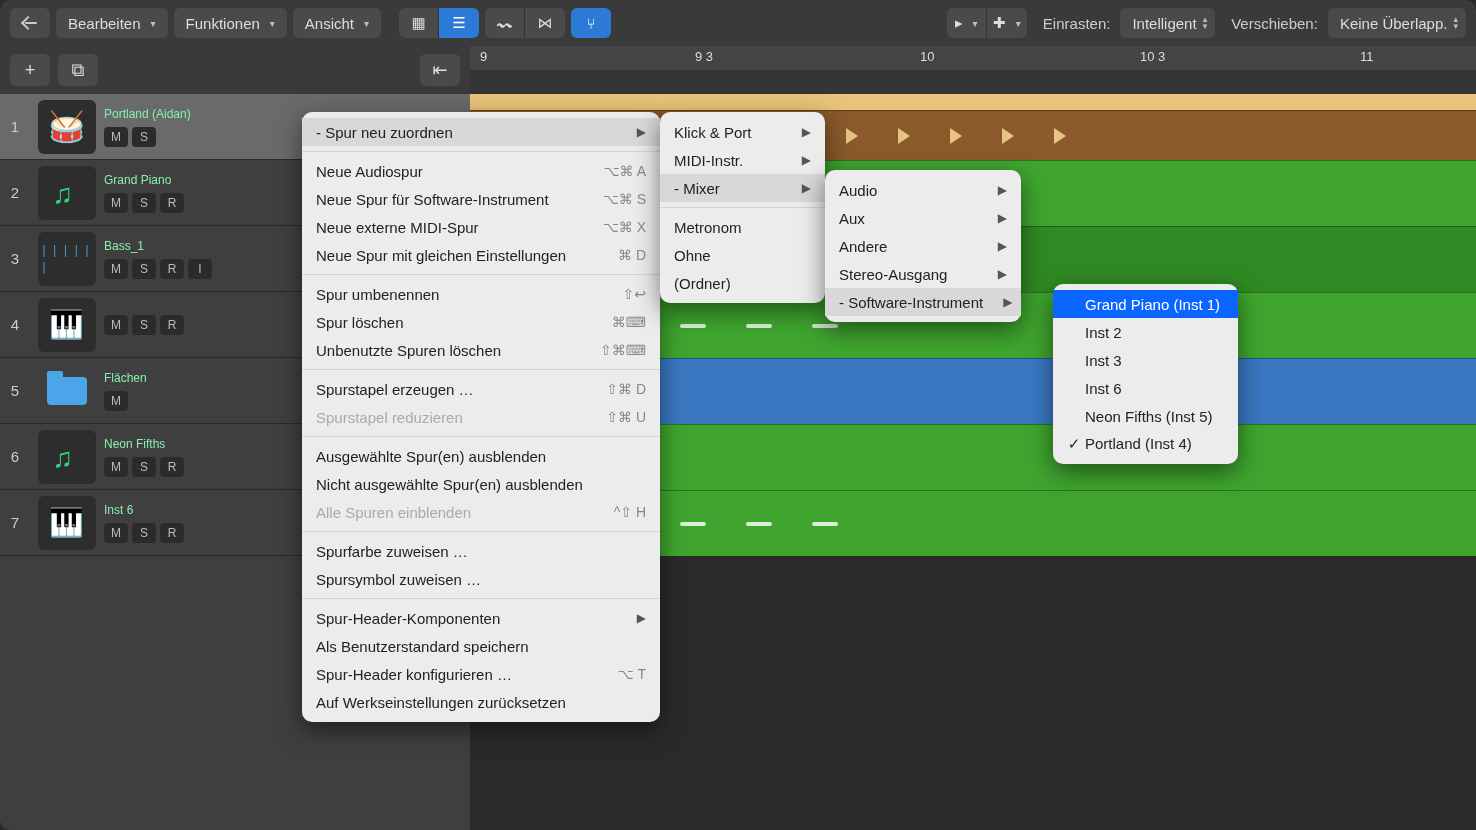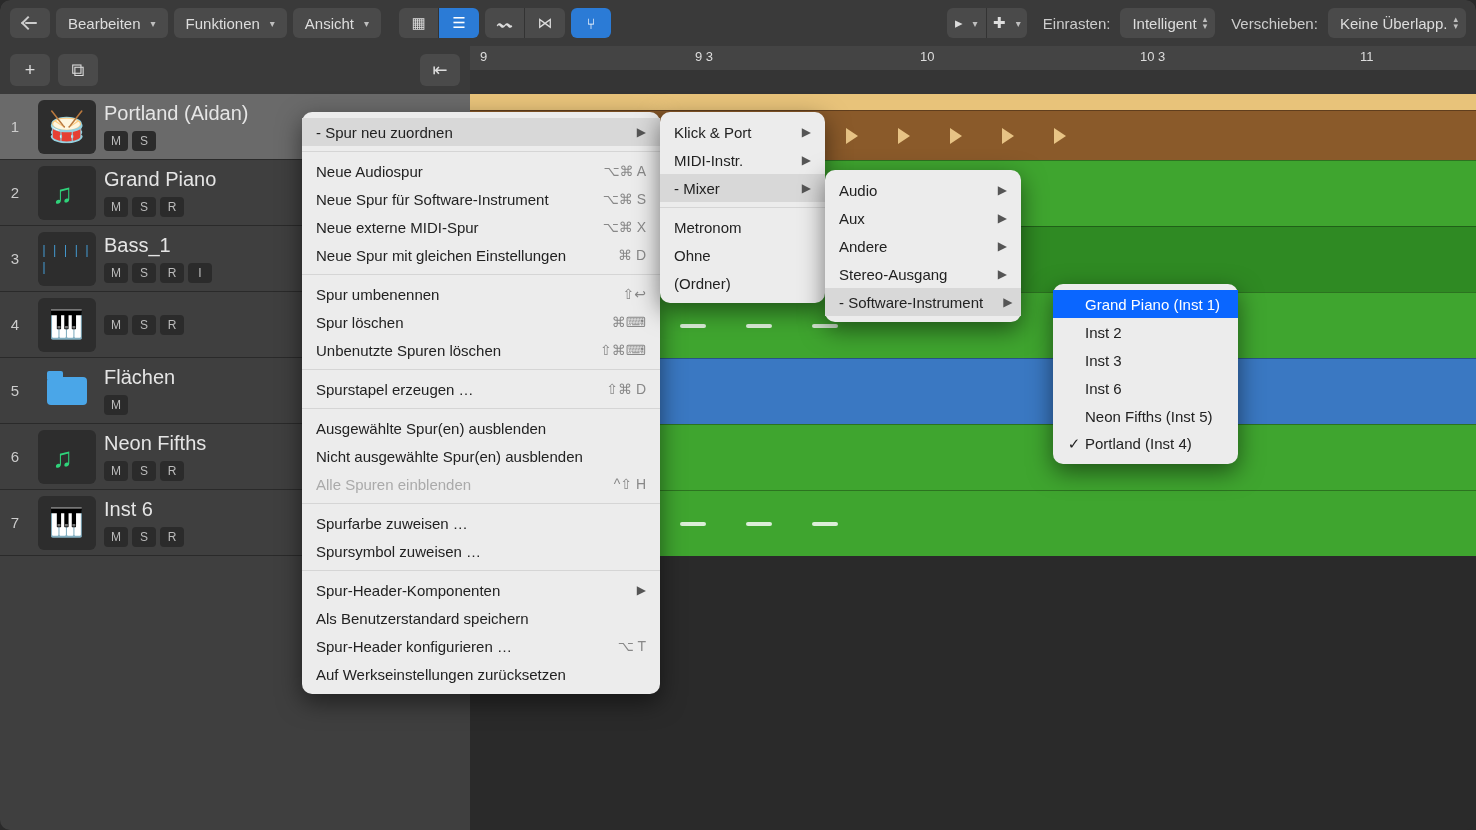--- a/index.html
+++ b/index.html
@@ -35,21 +35,21 @@
   .ruler-sub { position:absolute; left:0; right:0; top:24px; height:24px; background:#353535; }
   
   
   .content { display: flex; height: calc(830px - 46px - 48px); }
   .tracklist { width: 470px; background: #3f3f3f; }
   .track { height: 66px; display: flex; align-items: center; border-bottom: 1px solid #2a2a2a; padding-right: 8px; }
   .track.sel { background: #6a6a6a; }
   .tnum { width: 30px; text-align: center; color:#ccc; font-size:15px; }
   .ticon { width: 58px; height: 54px; border-radius: 6px; background: #2d2d2d; margin: 0 8px; display:flex; align-items:center; justify-content:center; overflow:hidden; }
   .tinfo { flex: 1; display:flex; flex-direction:column; gap:6px; }
-  .tname { font-size:20px; color:#e5e5e5; }
+  .tname { font-size:12px; color:#86efac; }
   .tbtns { display:flex; gap:4px; }
   .tbtn { width:24px; height:20px; border-radius:4px; background:#2b2b2b; color:#bbb; font-size:12px; display:inline-flex; align-items:center; justify-content:center; cursor:pointer; }
   .vol { flex:0 0 70px; height:10px; background:#222; border-radius:5px; margin-left:8px; }
   .ttag { color:#888; }
   
   .arrange { flex: 1; position: relative; background: #2a2a2a; overflow:hidden; }
   .yellow-rg { position:absolute; left:0; right:0; top:0; height:16px; background: #e8c37a; }
   .region { position:absolute; left:0; right:0; border-top:1px solid rgba(0,0,0,.3); }
   .r-brown { background:#8a5a2a; }
   .r-green { background:#3fa52f; }
@@ -371,20 +371,24 @@
     </div>
   <div class="menu-item">
       <span>Unbenutzte Spuren löschen</span>
       <span class="sc">⇧⌘⌨</span>
     </div>
   <div class="menu-sep"></div>
   <div class="menu-item">
       <span>Spurstapel erzeugen …</span>
       <span class="sc">⇧⌘ D</span>
     </div>
+  <div class="menu-item disabled">
+      <span>Spurstapel reduzieren</span>
+      <span class="sc">⇧⌘ U</span>
+    </div>
   <div class="menu-sep"></div>
   <div class="menu-item">
       <span>Ausgewählte Spur(en) ausblenden</span>
     </div>
   <div class="menu-item">
       <span>Nicht ausgewählte Spur(en) ausblenden</span>
     </div>
   <div class="menu-item disabled">
       <span>Alle Spuren einblenden</span>
       <span class="sc">^⇧ H</span>

